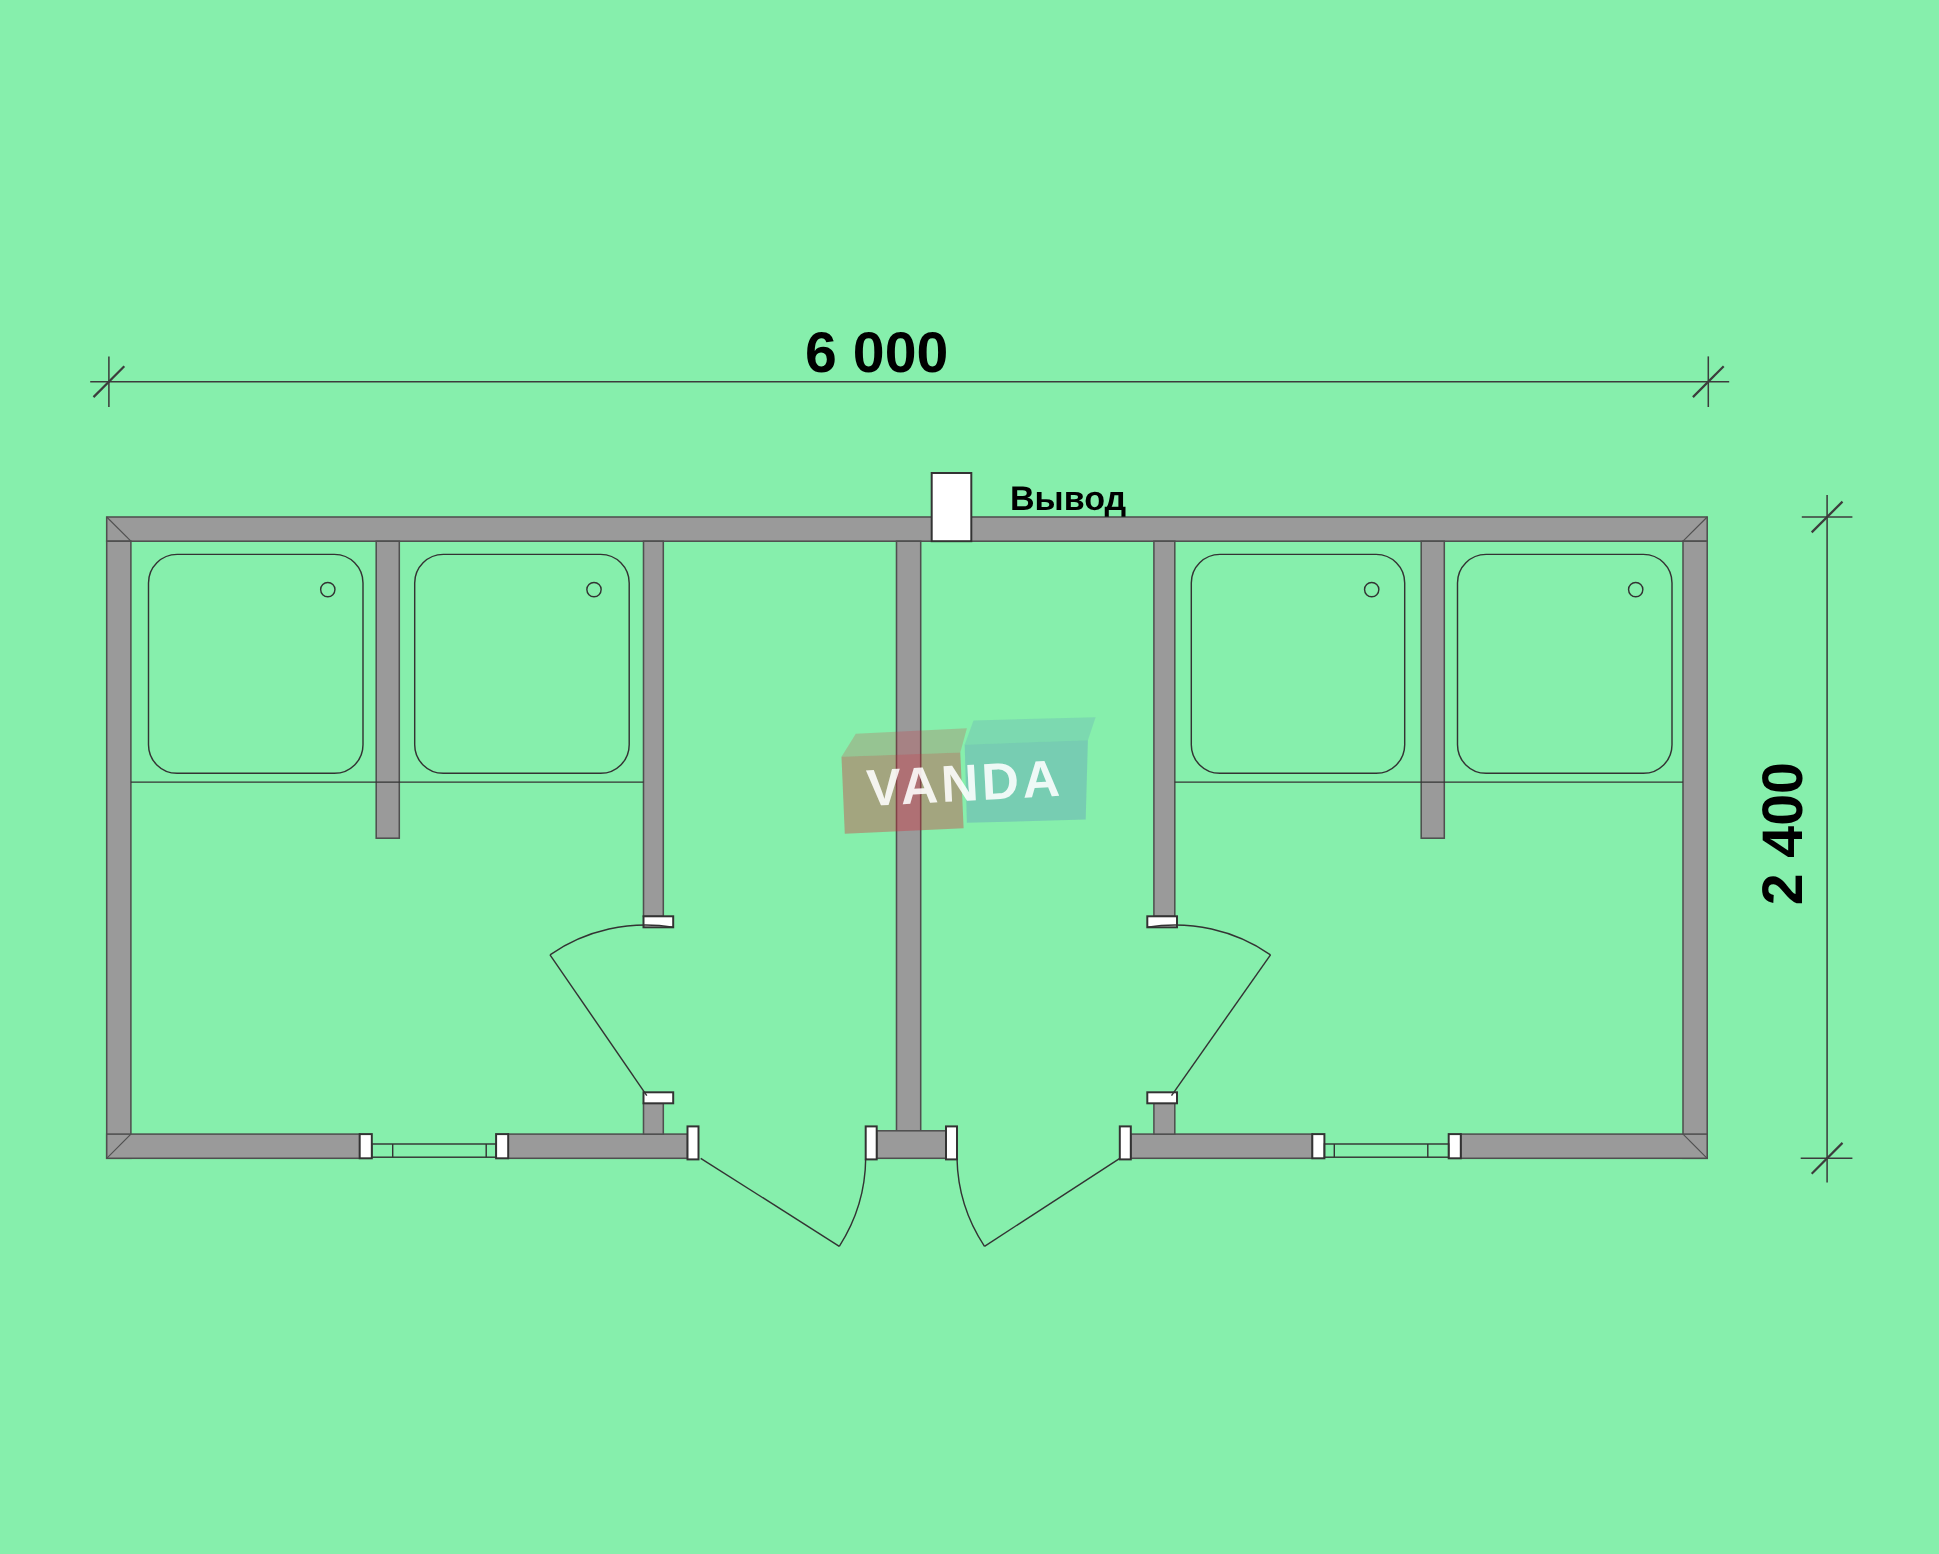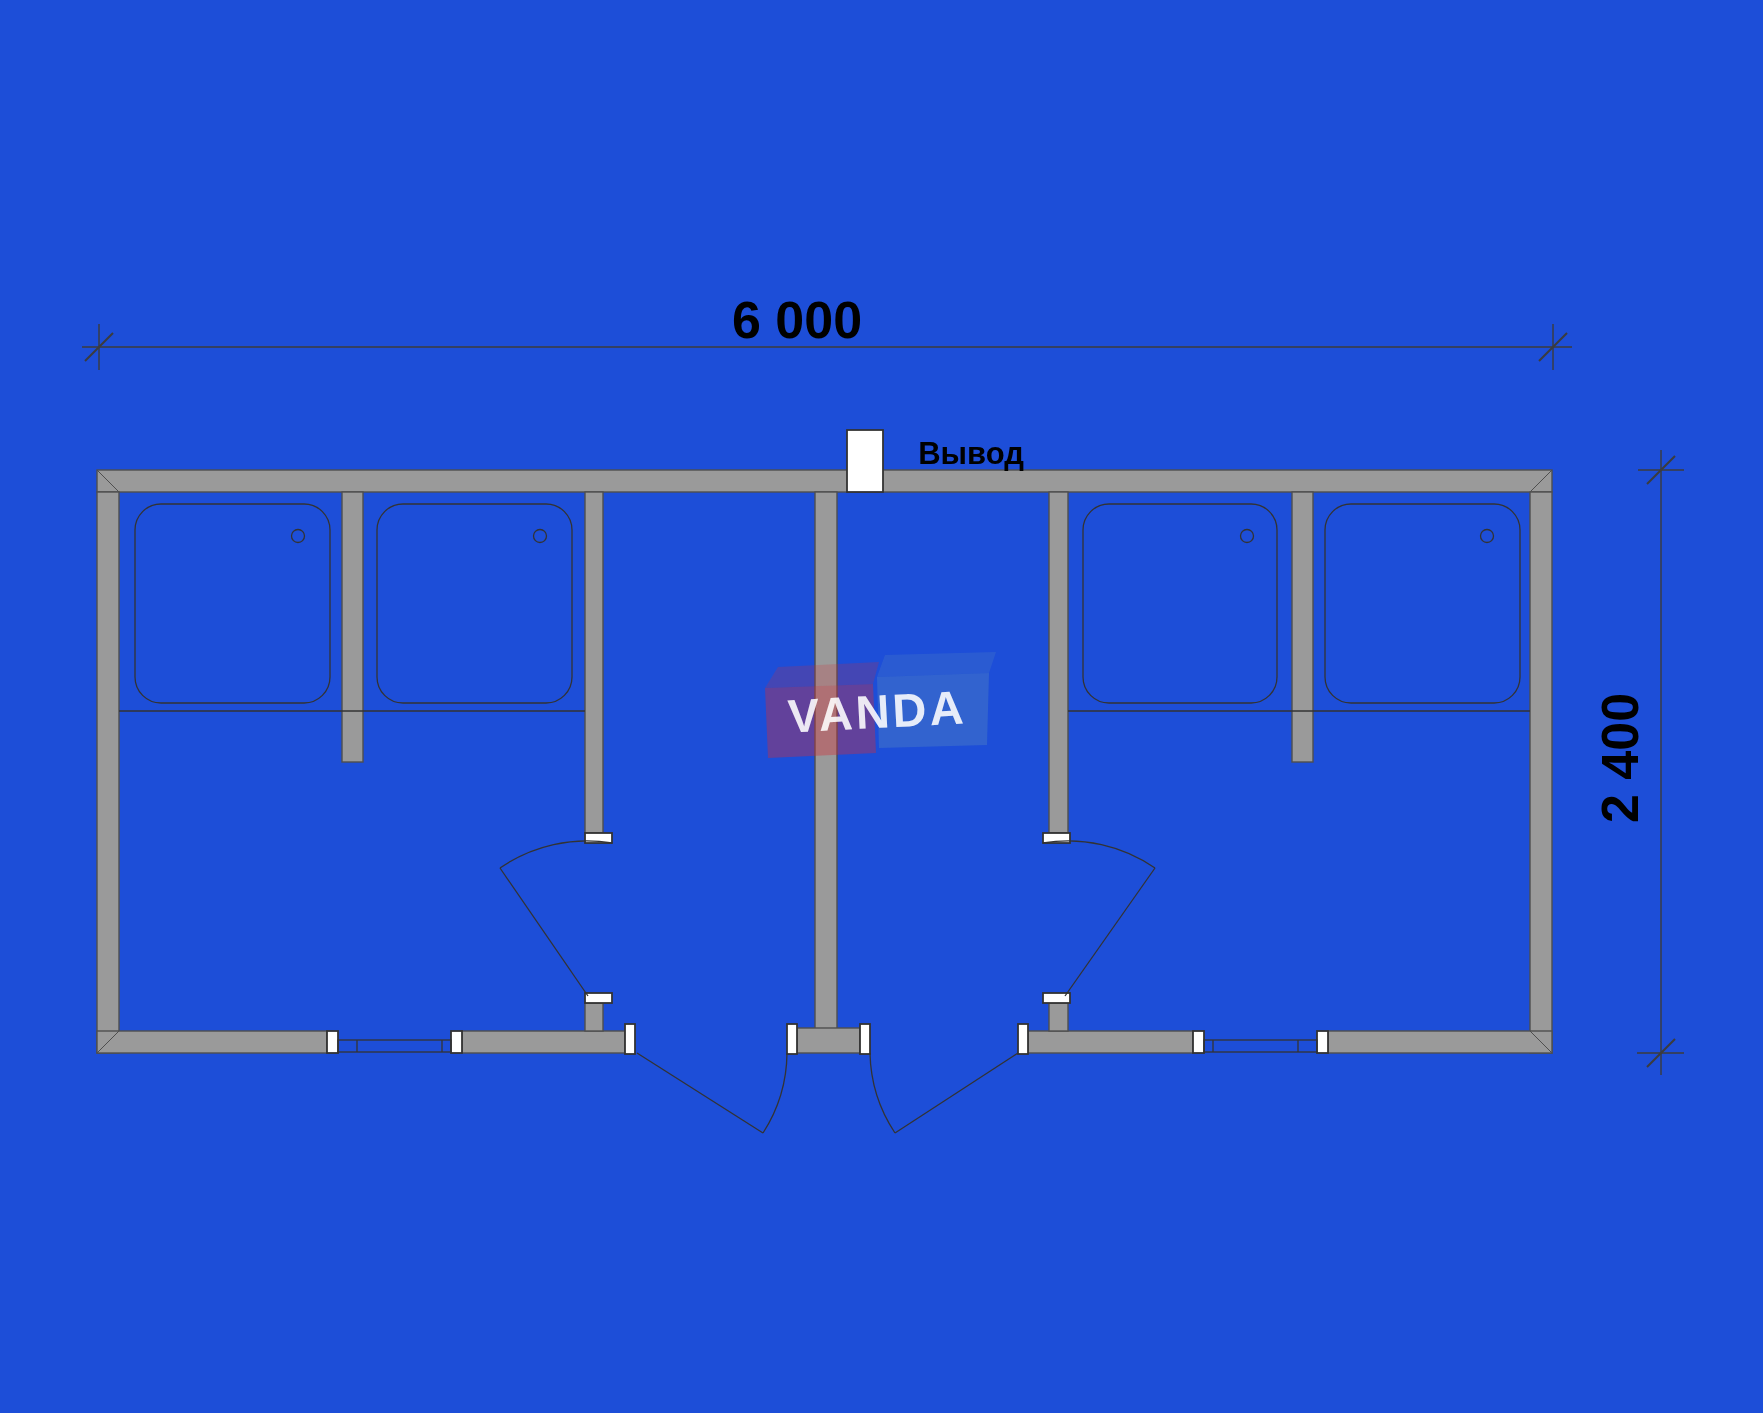--- a/index.html
+++ b/index.html
@@ -1,16 +1,16 @@
 <!DOCTYPE html>
 <html style="--wall-fill: #9a9a9a; --wall-stroke: #4f4f4f; --line: #333333; --dim: #3c3c3c; --text: #000000; --logo-red: rgba(210,45,55,0.38); --logo-red-flap: rgba(210,45,55,0.22); --logo-blue: rgba(90,140,190,0.34); --logo-blue-flap: rgba(90,140,190,0.22); --logo-text: rgba(255,255,255,0.88);"><head>
 <meta charset="utf-8">
 <style>
   html,body{margin:0;padding:0;background:#ffffff;}
-  .canvas{position:relative;width:1763px;height:1413px;background:#1d4ed8;overflow:hidden;
+  .canvas{position:relative;width:1763px;height:1413px;background:#86efac;overflow:hidden;
           font-family:"Liberation Sans",sans-serif;}
   svg{position:absolute;left:0;top:0;}
   .wall{fill:var(--wall-fill);stroke:var(--wall-stroke);stroke-width:1.4;}
   .whiteblk{fill:#ffffff;stroke:var(--line);stroke-width:1.8;}
   .thin{fill:none;stroke:var(--line);stroke-width:1.3;}
   .miter{fill:none;stroke:var(--wall-stroke);stroke-width:1;}
   .dimline{fill:none;stroke:var(--dim);stroke-width:1.4;}
   .dimtick{fill:none;stroke:var(--dim);stroke-width:2;}
   .dimtext{font-family:"Liberation Sans",sans-serif;font-size:52px;font-weight:bold;fill:var(--text);}
   .lbltext{font-family:"Liberation Sans",sans-serif;font-size:31px;font-weight:bold;fill:var(--text);}

